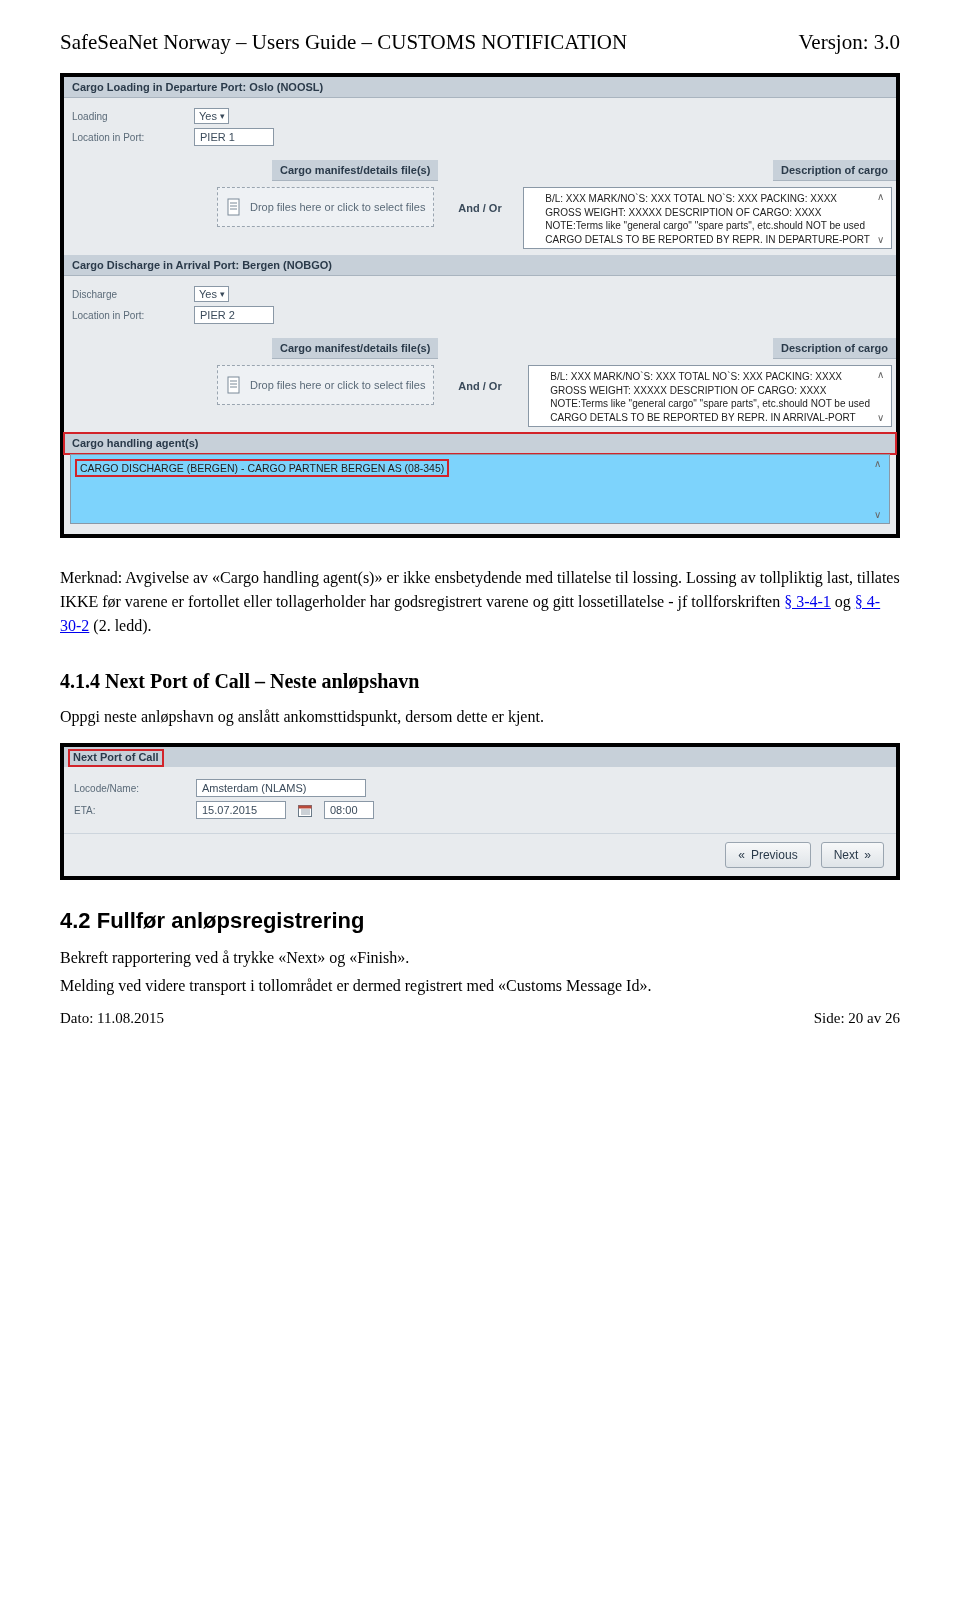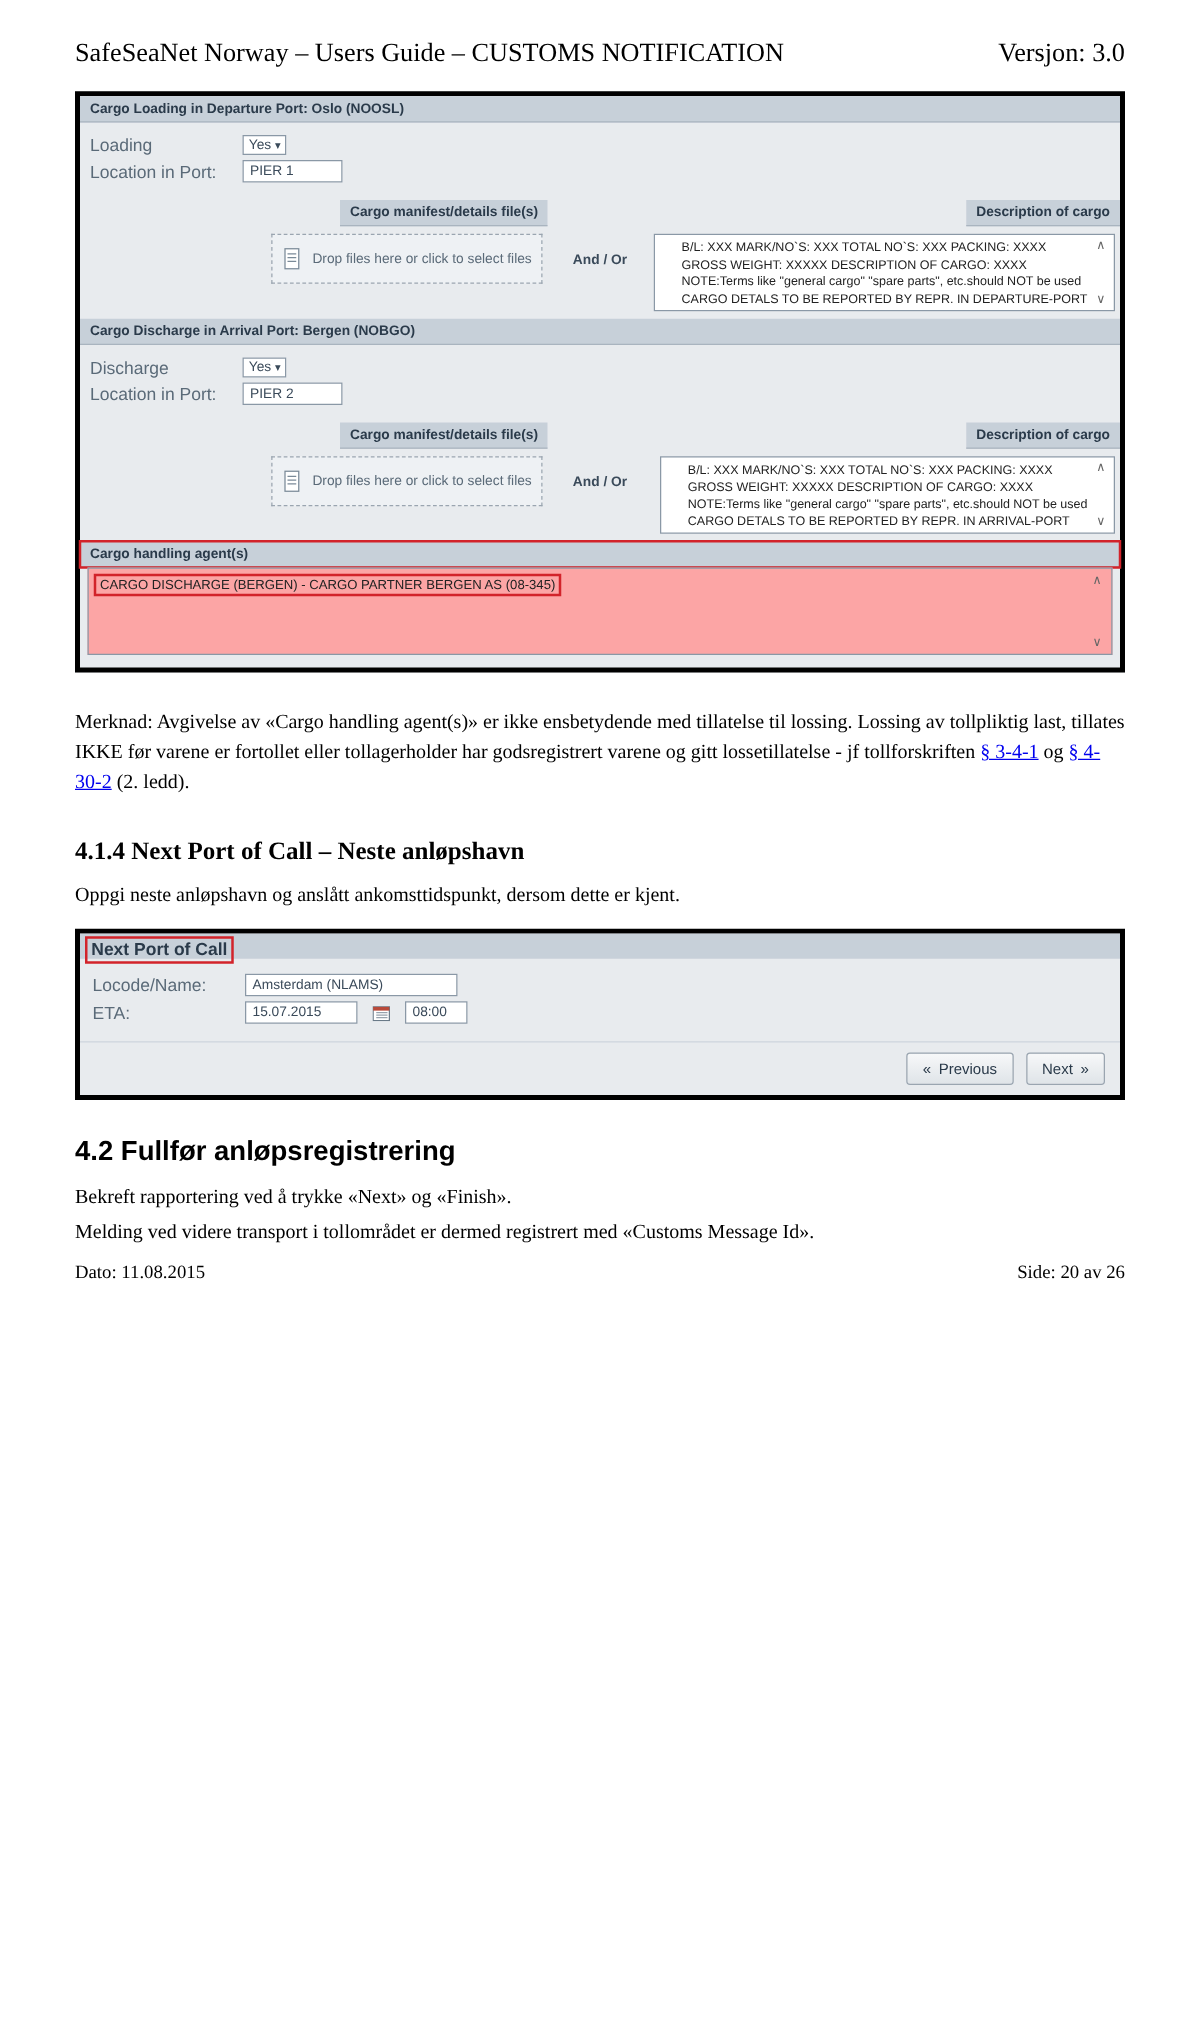--- a/index.html
+++ b/index.html
@@ -13,21 +13,21 @@
   }
   .doc-header { display: flex; justify-content: space-between; font-size: 21px; margin-bottom: 18px; font-family: Georgia, serif; }
   .screenshot-wrap { border: 4px solid #000; background: #e8ebee; padding: 0; margin-bottom: 28px; }
   .panel { background: #e8ebee; font-family: Verdana, Arial, sans-serif; font-size: 11px; color: #3a4a5a; }
   .section-head {
     background: #c7d0d9; color: #2a3a4a; font-weight: bold; font-size: 11px;
     padding: 4px 8px; border-bottom: 1px solid #a9b4bf;
   }
   .section-body { padding: 6px 8px 10px 8px; }
   .form-row { display: flex; align-items: center; gap: 12px; margin: 4px 0; }
-  .form-label { width: 110px; color: #5a6a78; font-size: 14px; }
+  .form-label { width: 110px; color: #5a6a78; font-size: 10px; }
   .select {
     background: #fff; border: 1px solid #8a98a6; padding: 1px 4px; font-size: 11px;
     display: inline-flex; align-items: center; gap: 3px;
   }
   .input-text {
     background: #fff; border: 1px solid #8a98a6; padding: 2px 5px; font-size: 11px; min-width: 80px;
   }
   .two-col { display: flex; gap: 0; }
   .col { flex: 1; display: flex; flex-direction: column; align-items: flex-end; }
   .col-half { flex: 0 0 45%; }
@@ -39,36 +39,36 @@
   }
   .file-icon { width: 16px; height: 18px; display: inline-block; }
   .file-icon svg { width: 100%; height: 100%; }
   .textarea {
     background: #fff; border: 1px solid #8a98a6; margin: 6px 4px 6px 0; padding: 4px 21px;
     font-family: Verdana, sans-serif; font-size: 10px; color: #222; line-height: 1.35;
     height: 62px; overflow: hidden; position: relative;
   }
   .scroll-arrows { position: absolute; right: 2px; top: 2px; bottom: 2px; width: 12px; display:flex; flex-direction:column; justify-content:space-between; color:#666; font-size:10px; }
   .agent-box {
-    background: #fca5a5; border: 1px solid #8a98a6; margin: 0 6px 10px 6px; padding: 6px 6px 30px 6px;
+    background: #7dd3fc; border: 1px solid #8a98a6; margin: 0 6px 10px 6px; padding: 6px 6px 30px 6px;
     font-size: 10.5px; color: #222; position: relative; min-height: 70px;
   }
   .agent-scroll { position:absolute; right:3px; top:3px; bottom:3px; width:12px; display:flex; flex-direction:column; justify-content:space-between; color:#666; font-size:10px;}
   .red-highlight-head { outline: 2px solid #d2232a; outline-offset: -1px; }
   .red-highlight-text { outline: 2px solid #d2232a; outline-offset: 0; padding: 1px 3px; display: inline-block; }
   .body-text { font-family: Georgia, serif; font-size: 16px; line-height: 1.5; margin: 12px 0; }
   .heading-414 { font-family: Georgia, serif; font-size: 20px; font-weight: bold; margin: 32px 0 6px 0; }
   .heading-42 { font-family: Liberation Sans, sans-serif; font-size: 22px; font-weight: bold; margin: 28px 0 6px 0; }
   a.law-link { color: #0000ee; text-decoration: underline; }
   .screenshot2 { border: 4px solid #000; background: #e8ebee; margin: 14px 0 14px 0; }
   .npoc-head {
     background: #c7d0d9; color: #2a3a4a; font-weight: bold; font-size: 11px; padding: 4px 8px;
   }
   .npoc-head-wrap { position: relative; }
-  .red-box-small { position:absolute; left:4px; top:2px; border:2px solid #d2232a; padding:0 3px 2px 3px; font-weight:bold; font-size:14px; color:#2a3a4a; background:transparent; }
+  .red-box-small { position:absolute; left:4px; top:2px; border:2px solid #d2232a; padding:0 3px 2px 3px; font-weight:bold; font-size:11px; color:#2a3a4a; background:transparent; }
   .npoc-body { padding: 8px 10px 10px 10px; font-family: Verdana, sans-serif; font-size: 11px; }
   .btn-row { display:flex; justify-content:flex-end; gap:10px; padding: 8px 12px; background:#e8ebee; border-top: 1px solid #cdd5dd;}
   .nav-btn {
     background: linear-gradient(#f7f8f9,#dfe4e8); border:1px solid #9aa5b0; border-radius:3px;
     padding: 5px 12px; font-size: 12px; font-family: Verdana, sans-serif; color:#2a3a4a; display:inline-flex; align-items:center; gap:6px;
   }
   .cal-icon { display:inline-block; width:14px; height:13px; vertical-align:middle; }
   .footer { display:flex; justify-content:space-between; font-family: Georgia, serif; font-size: 15px; }
   .chev { font-size: 9px; }
 </style>

